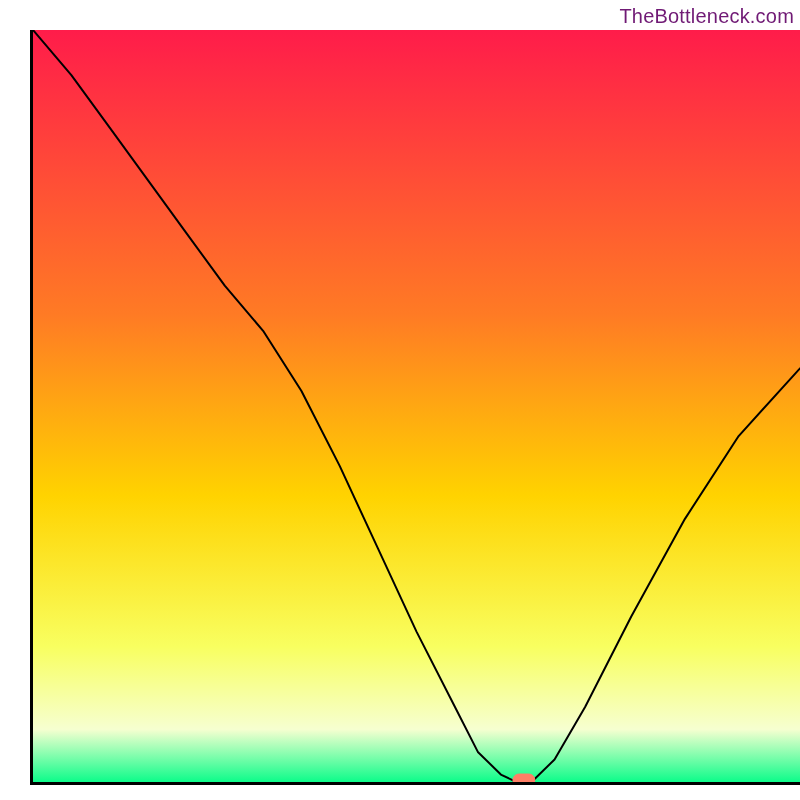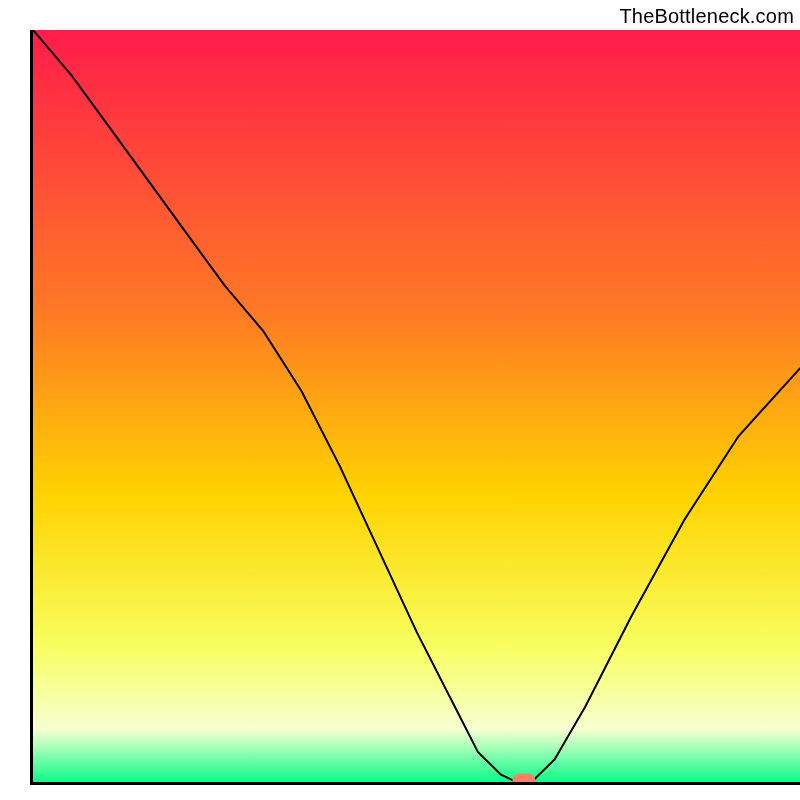--- a/index.html
+++ b/index.html
@@ -13,21 +13,21 @@
   }
   .container {
     position: relative;
     width: 800px;
     height: 800px;
   }
   .watermark {
     position: absolute;
     top: 5px;
     right: 6px;
-    color: #000000;
+    color: #701a75;
     font-size: 20px;
     font-weight: 500;
     letter-spacing: 0.2px;
     z-index: 10;
   }
   .plot-area {
     position: absolute;
     left: 30px;
     top: 30px;
     width: 770px;    

